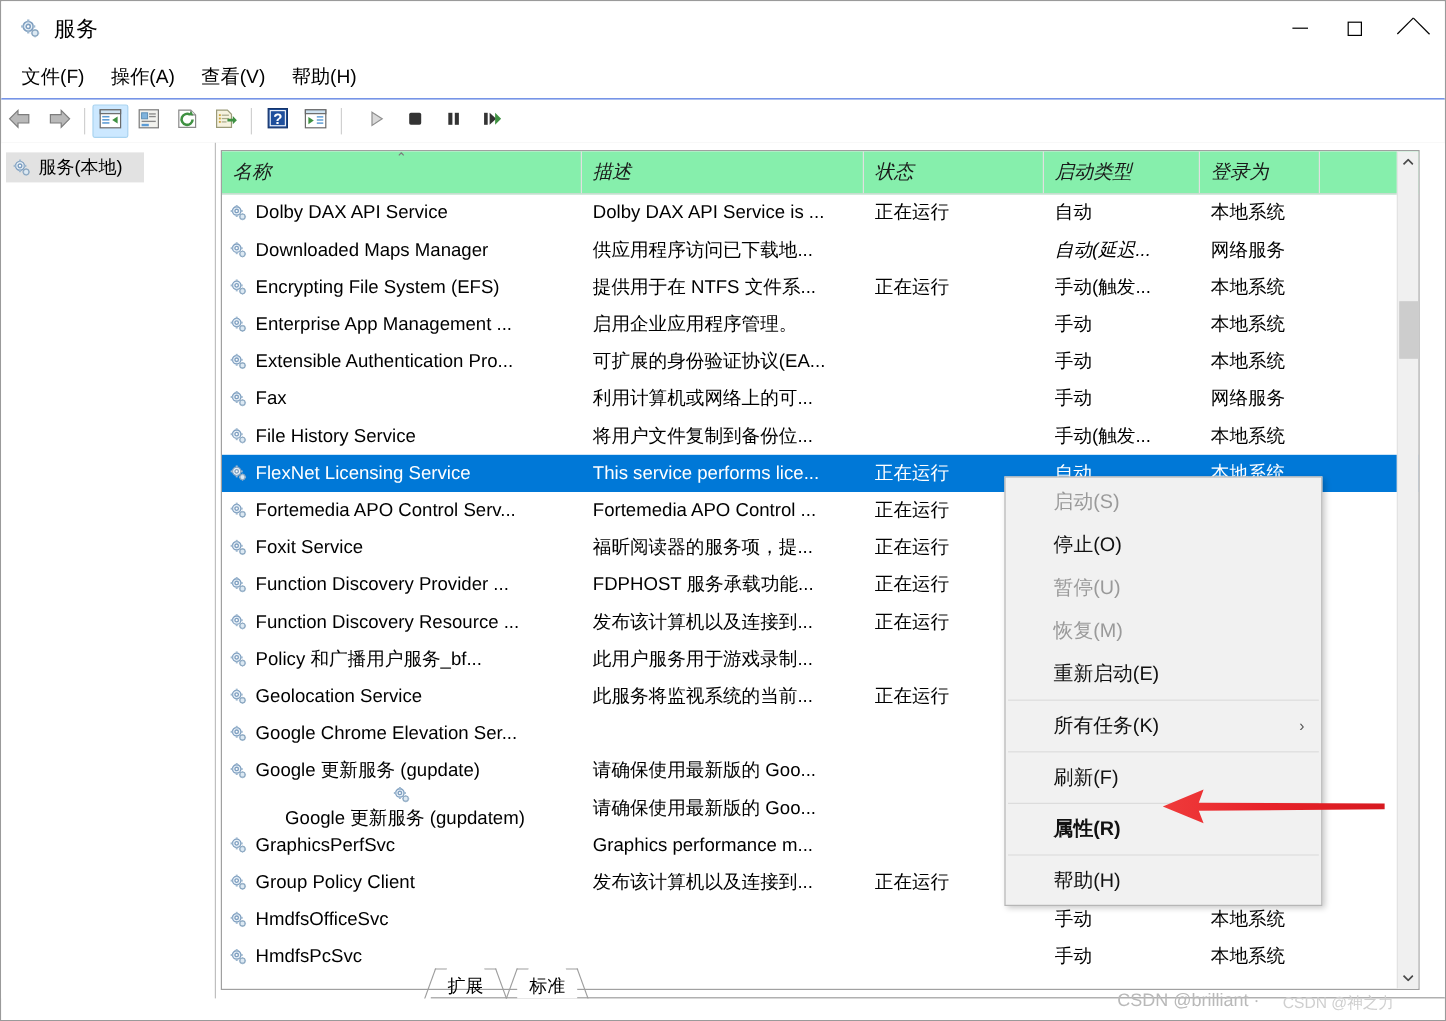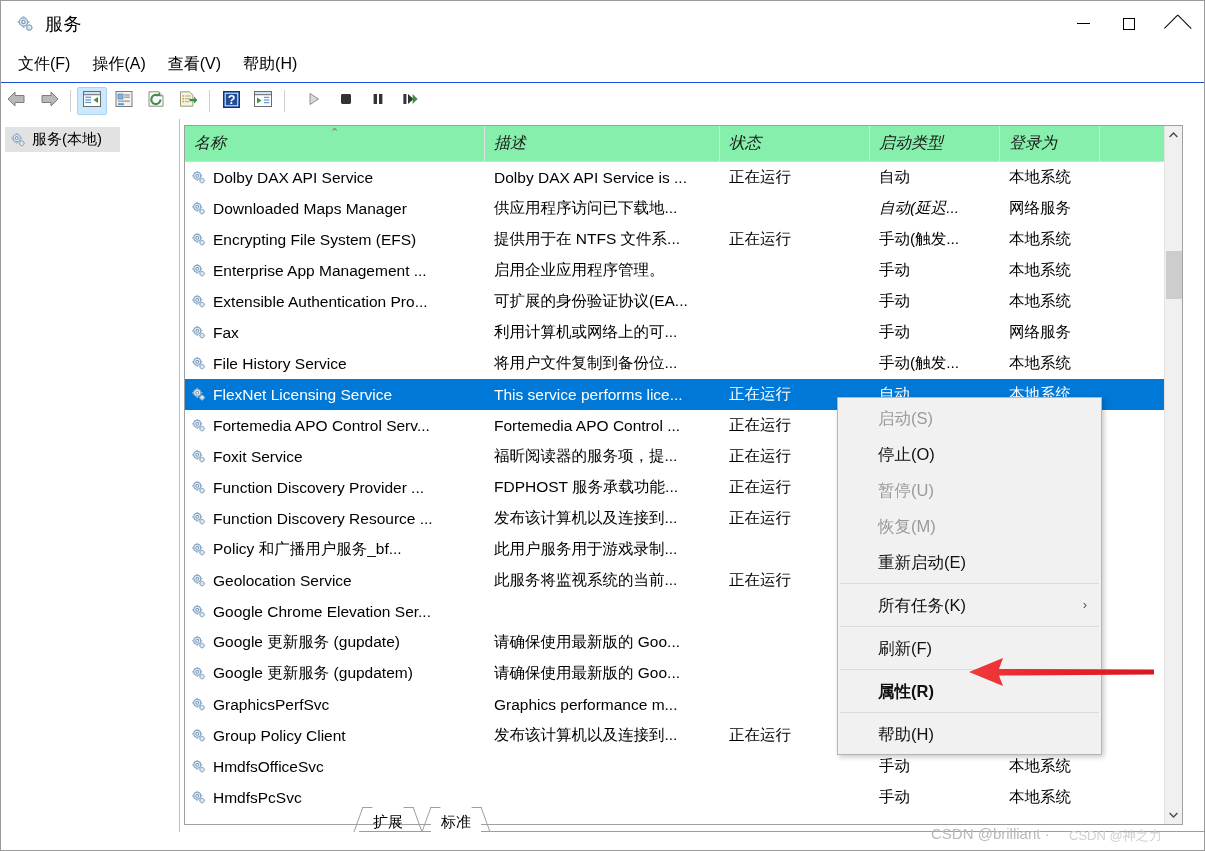--- a/index.html
+++ b/index.html
@@ -1154,21 +1154,21 @@
                 <span></span>
               </div>
               <div class="cell startup" style="width: 130px;">
                 <span></span>
               </div>
               <div class="cell logon" style="width: 100px;">
                 <span></span>
               </div>
             </div>
             <div class="row">
-              <div class="cell name" style="width: 300px;">
+              <div class="cell name" style="width: 300px; flex-direction: column;">
                 <span class="svc-ico">
                   <svg width="17" height="17" viewBox="0 0 20 20">
   <g fill="none" stroke="#7f9fc0" stroke-width="1.3">
     <circle cx="8.5" cy="8" r="4.1" fill="#e8f1f8"></circle>
     <circle cx="8.5" cy="8" r="1.7" fill="#ffffff"></circle>
   </g>
   <g fill="#9db7cf">
     <rect x="7.6" y="2.2" width="1.9" height="2.1"></rect>
     <rect x="7.6" y="11.8" width="1.9" height="2.1"></rect>
     <rect x="2.6" y="7.1" width="2.1" height="1.9"></rect>

